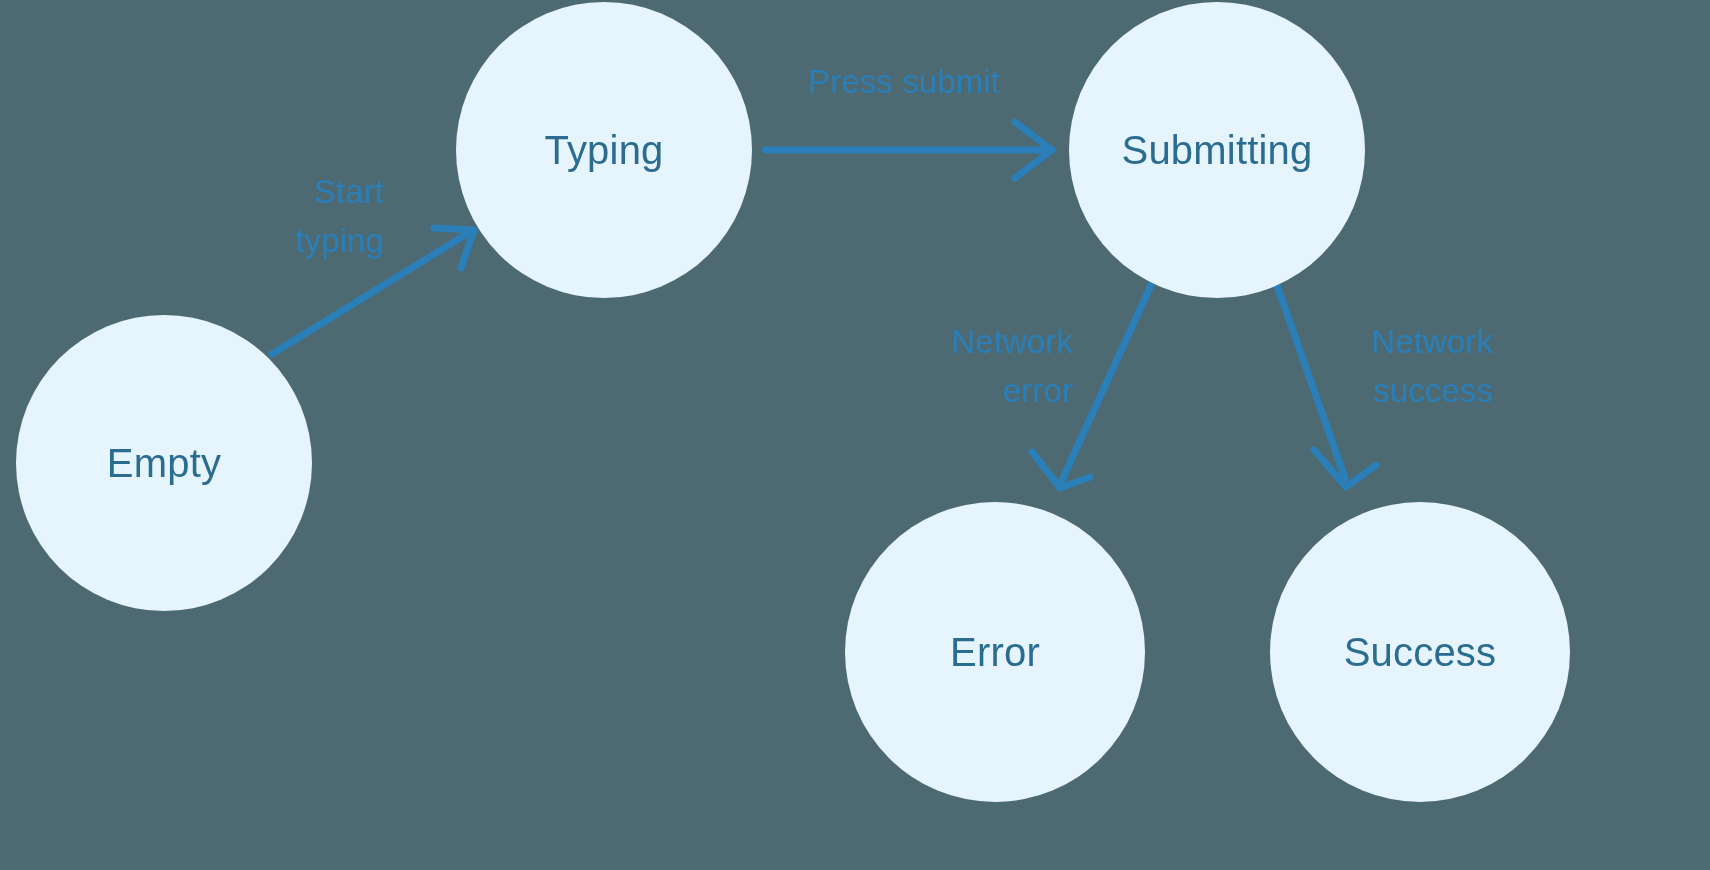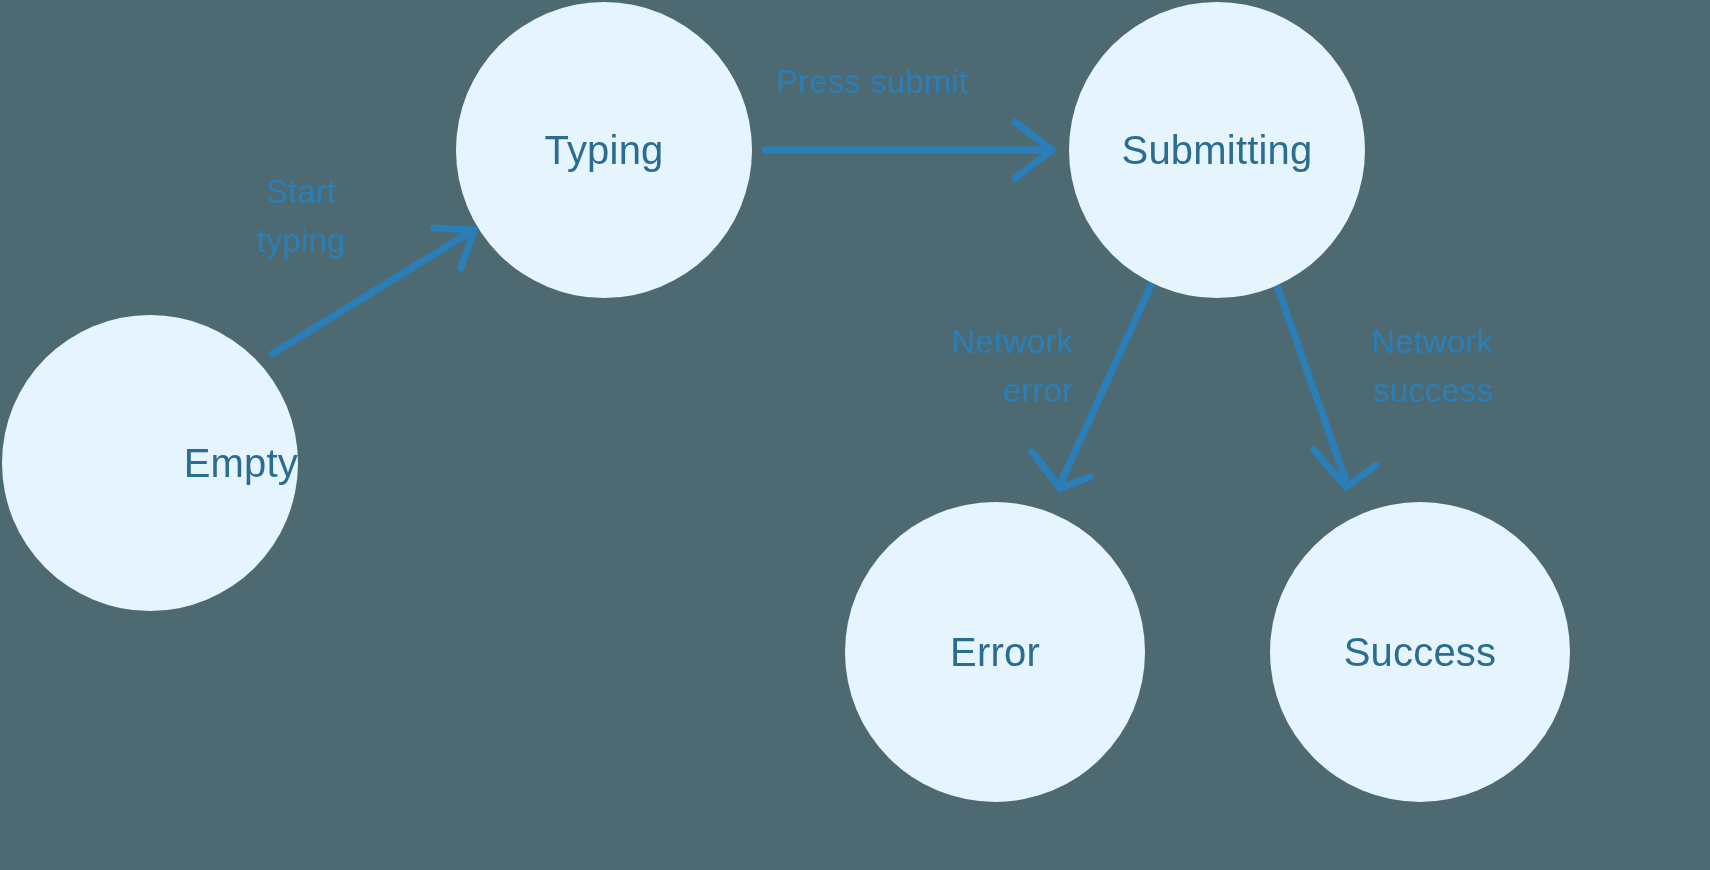--- a/index.html
+++ b/index.html
@@ -47,22 +47,22 @@
   .edge-label {
     position: absolute;
     color: #2b7fb8;
     font-size: 33px;
     font-weight: 400;
     line-height: 1.48;
     letter-spacing: 0.1px;
     white-space: pre-line;
     text-align: center;
   }
-  .el-start-typing { text-align: center; }
-  .el-press-submit { text-align: left; }
+  .el-start-typing { text-align: right; }
+  .el-press-submit { text-align: center; }
   .el-network-error { text-align: right; }
   .el-network-success { text-align: right; }
 </style>
 </head>
 <body>
 
 <div id="diagram-root">
 
   <svg class="edge-layer" viewBox="0 0 1710 870" width="1710" height="870" xmlns="http://www.w3.org/2000/svg">
 
@@ -80,21 +80,21 @@
       <line x1="1152" y1="283" x2="1062" y2="480" stroke="#2b7fb8" stroke-width="7" stroke-linecap="round"></line>
       <polyline points="1032,452 1060,488 1090,477" fill="none" stroke="#2b7fb8" stroke-width="7" stroke-linecap="round" stroke-linejoin="round"></polyline>
     </g>
 
     <g>
       <line x1="1275" y1="280" x2="1345" y2="478" stroke="#2b7fb8" stroke-width="7" stroke-linecap="round"></line>
       <polyline points="1314,450 1346,487 1376,465" fill="none" stroke="#2b7fb8" stroke-width="7" stroke-linecap="round" stroke-linejoin="round"></polyline>
     </g>
   </svg>
 
-  <div class="node" style="left:2px; top:315px; width:296px; height:296px;justify-content:flex-end;">
+  <div class="node" style="left:16px; top:315px; width:296px; height:296px;">
     <span class="node-label">Empty</span>
   </div>
 
   <div class="node" style="left:456px; top:2px; width:296px; height:296px;">
     <span class="node-label">Typing</span>
   </div>
 
   <div class="node" style="left:1069px; top:2px; width:296px; height:296px;align-items:center;">
     <span class="node-label">Submitting</span>
   </div>

